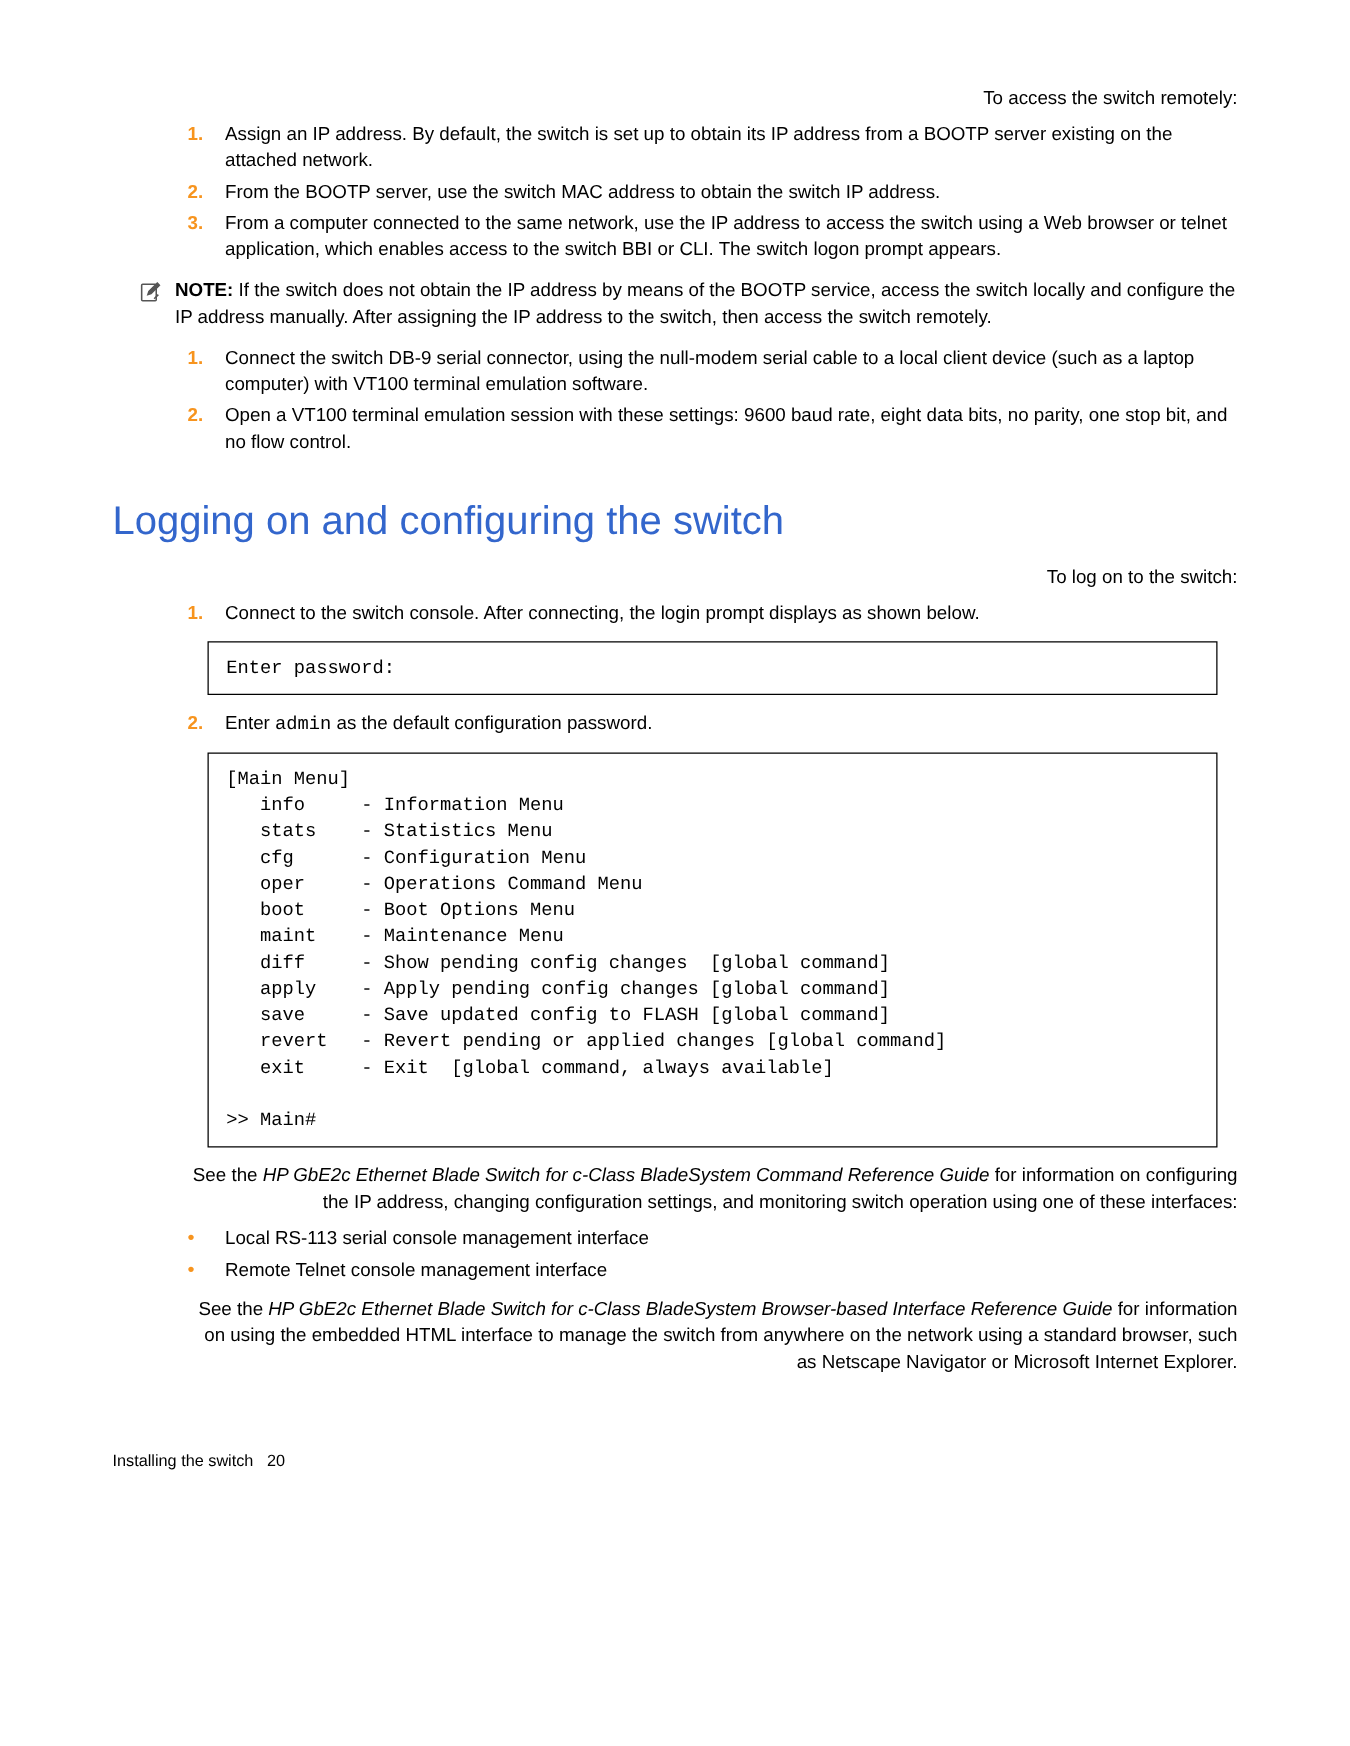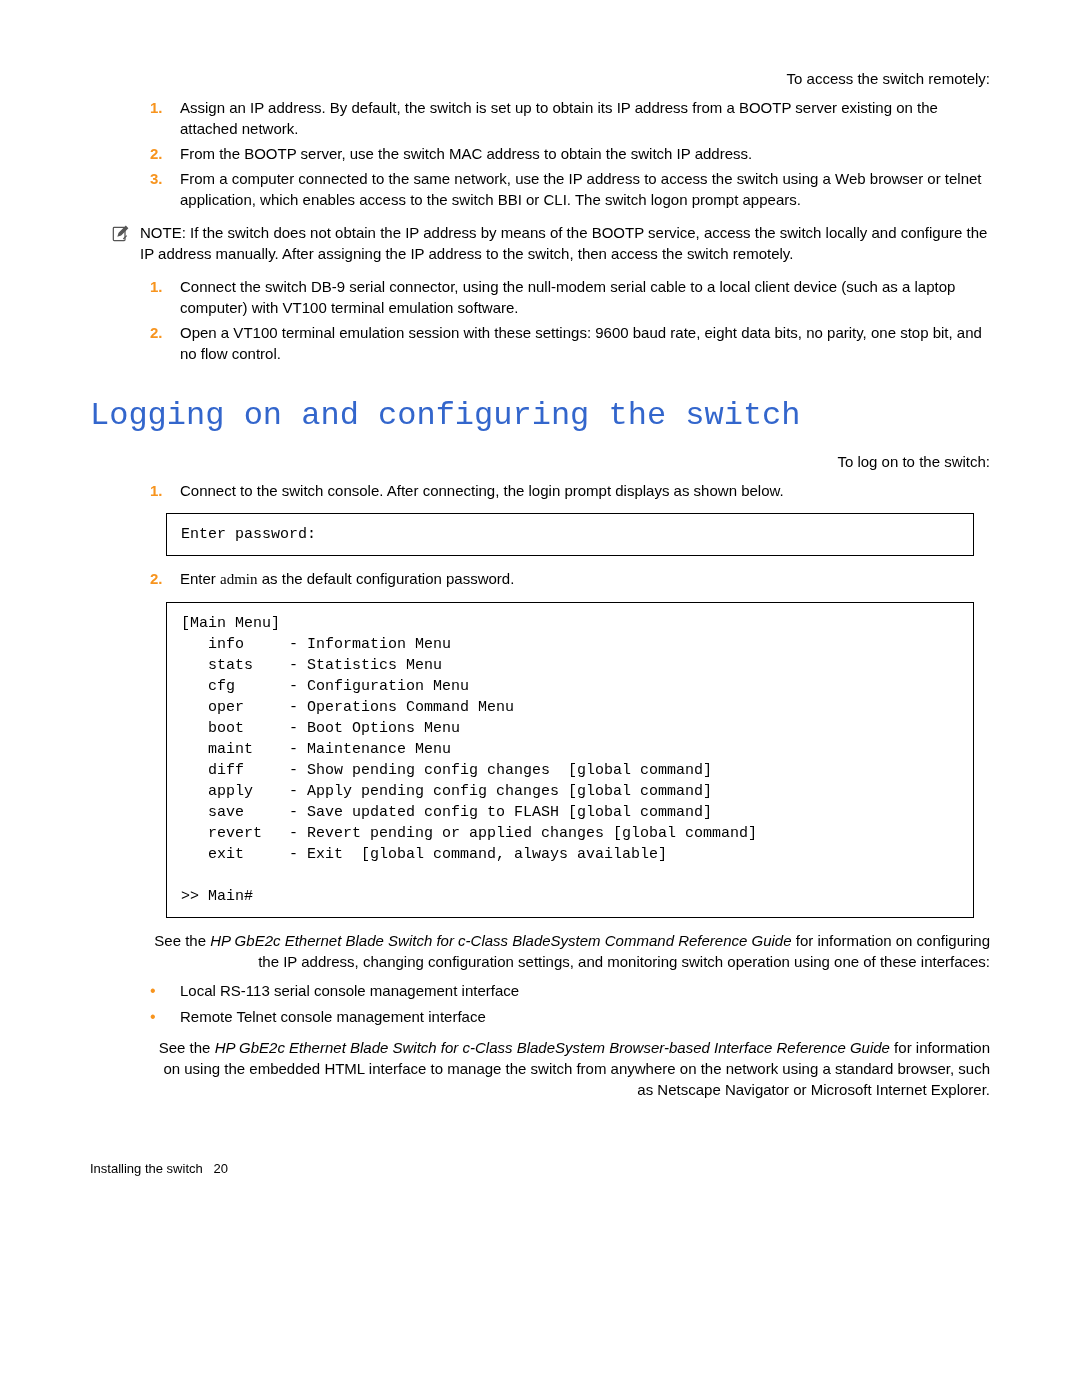--- a/index.html
+++ b/index.html
@@ -46,40 +46,39 @@
       width: 30px;
       flex-shrink: 0;
       font-size: 18px;
       color: #555;
       padding-top: 2px;
     }
     .note-body {
       flex: 1;
     }
     .note-body b {
-      font-weight: normal;
+      font-weight: bold;
     }
     h1.section {
       font-size: 32px;
       font-weight: normal;
       color: #3366cc;
       margin: 30px 0 12px -60px;
-      font-family: Liberation Mono, monospace;
     }
     .codebox {
       border: 1px solid #000;
       padding: 10px 14px;
       margin: 12px 16px;
       font-family: "Courier New", monospace;
       font-size: 15px;
       line-height: 1.4;
       white-space: pre;
     }
     code.inline {
-      font-family: Liberation Serif, serif;
+      font-family: Liberation Mono, monospace;
     }
     .ref-italic {
       font-style: italic;
     }
     ul.bullets {
       list-style: none;
       padding-left: 0;
       margin: 6px 0;
     }
     ul.bullets li {

